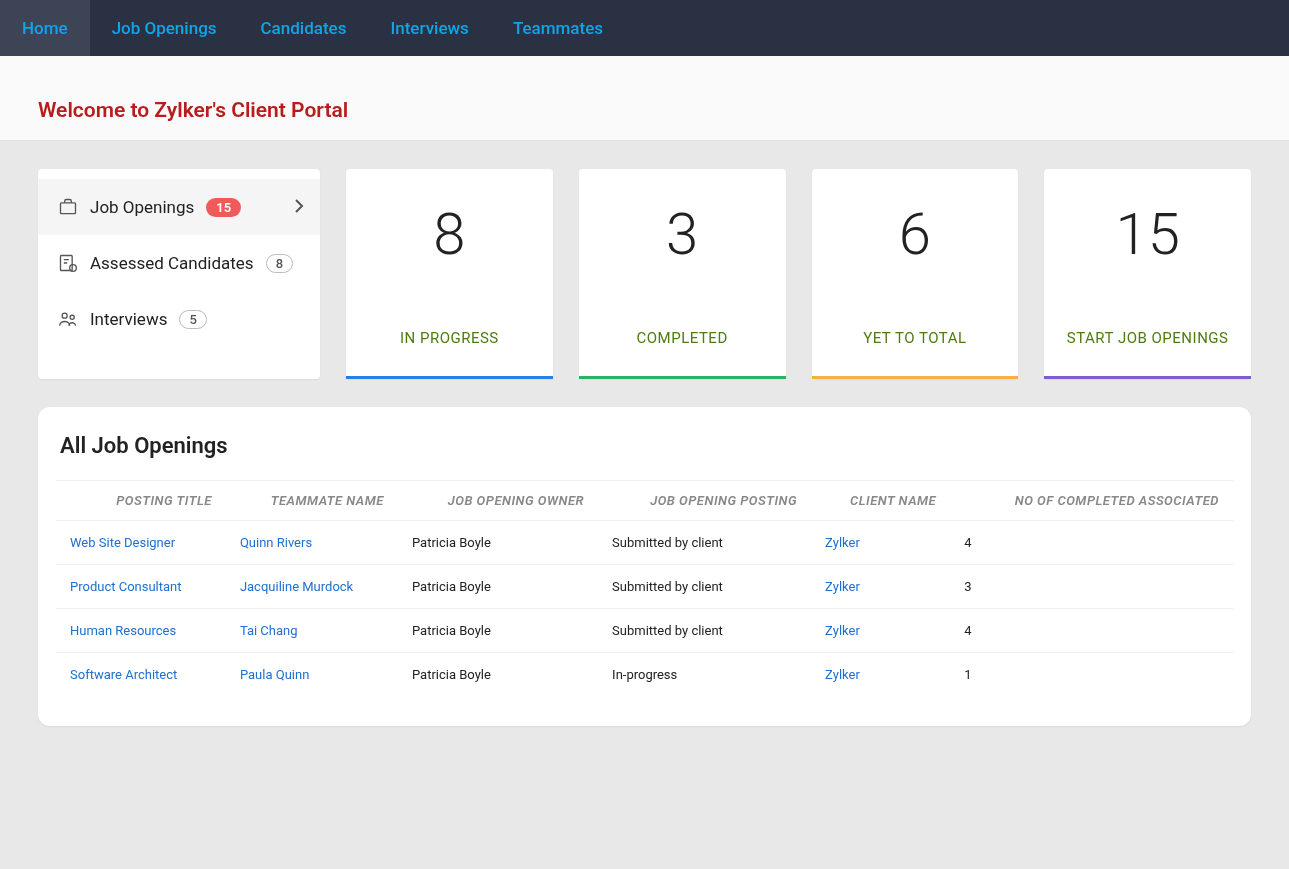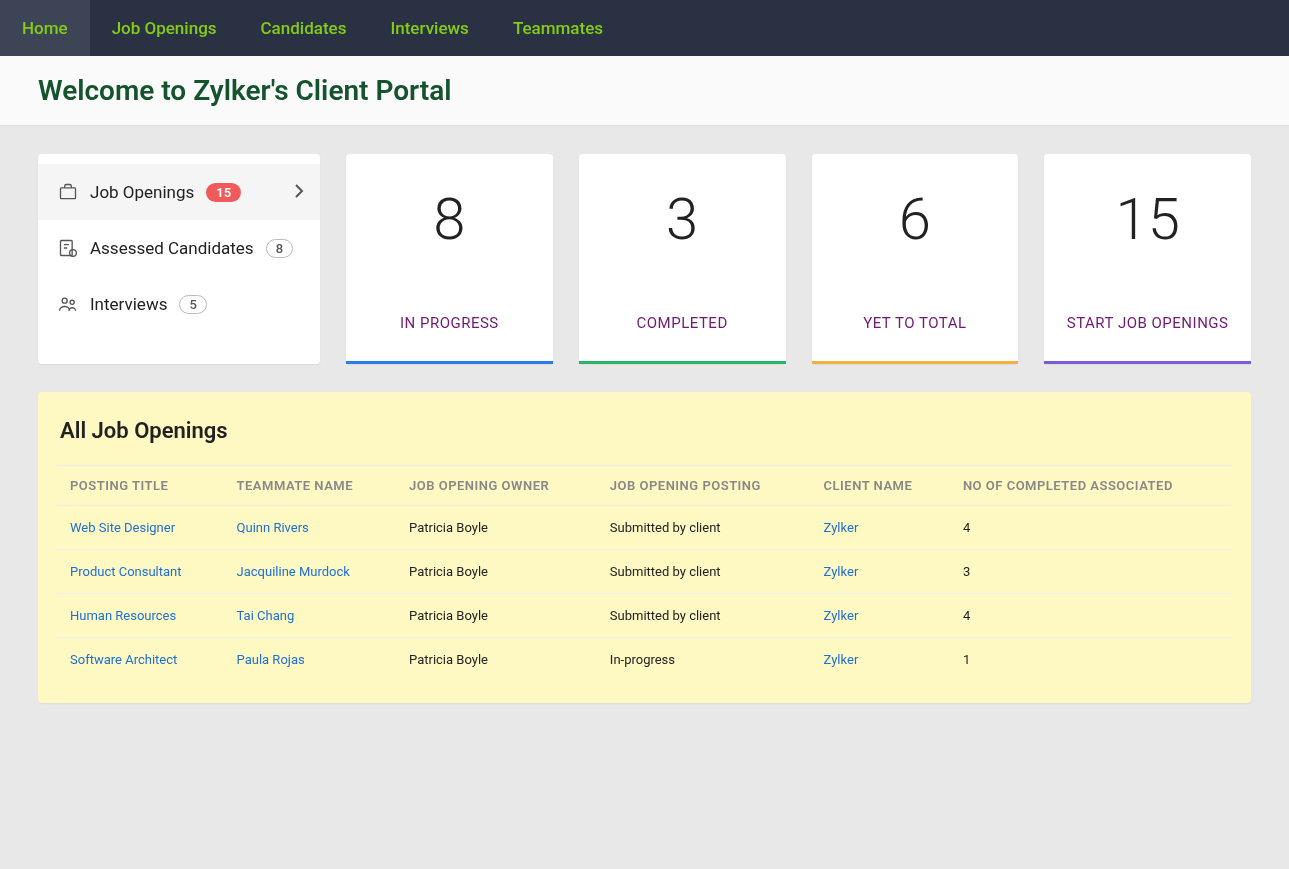--- a/index.html
+++ b/index.html
@@ -12,41 +12,42 @@
   overflow: hidden;
 }
 .top-nav {
   background: #2a3142;
   height: 56px;
   display: flex;
   align-items: center;
   padding: 0;
 }
 .nav-item {
-  color: #84cc16;
+  color: #0ea5e9;
   padding: 0 22px;
   height: 56px;
   display: flex;
   align-items: center;
   font-size: 17px;
   font-weight: 500;
   cursor: pointer;
 }
 .nav-item.active {
   background: #3c4456;
 }
 .header-bar {
   background: #fafafa;
   border-bottom: 1px solid #e0e0e0;
   padding: 18px 38px;
 }
 .header-title {
-  font-size: 28px;
+  font-size: 21px;
   font-weight: 600;
-  color: #14532d;
+  color: #b91c1c;
+  margin-top: 24px;
 }
 .main {
   padding: 28px 38px;
   display: flex;
   flex-direction: column;
   gap: 28px;
 }
 .top-row {
   display: flex;
   gap: 26px;
@@ -123,57 +124,58 @@
 }
 .stat-value {
   font-size: 58px;
   font-weight: 300;
   color: #222;
   line-height: 1;
 }
 .stat-label {
   font-size: 15px;
   letter-spacing: 0.5px;
-  color: #701a75;
+  color: #4d7c0f;
   margin-top: 28px;
   line-height: 1.5;
 }
 .stat-underline {
   position: absolute;
   left: 0;
   right: 0;
   bottom: 0;
   height: 3px;
 }
 .table-card {
-  background: #fef9c3;
-  border-radius: 4px;
+  background: #ffffff;
+  border-radius: 12px;
   box-shadow: 0 1px 2px rgba(0,0,0,0.06);
-  padding: 26px 18px 22px 18px;
+  padding: 26px 18px 30px 18px;
 }
 .table-title {
   font-size: 22px;
   font-weight: 600;
   color: #222;
   margin-bottom: 22px;
   padding-left: 4px;
 }
 table {
   width: 100%;
   border-collapse: collapse;
 }
 thead th {
-  text-align: left;
+  text-align: right;
   font-size: 13px;
   letter-spacing: 0.5px;
   color: #888;
   font-weight: 600;
   padding: 12px 14px;
   border-top: 1px solid #eee;
   border-bottom: 1px solid #eee;
+  font-style: italic;
 }
 tbody td {
   padding: 14px 14px;
   font-size: 13px;
   border-bottom: 1px solid #f0f0f0;
   color: #222;
 }
 tbody tr:last-child td {
   border-bottom: none;
 }
@@ -299,21 +301,21 @@
           <tr>
             <td class="link">Human Resources</td>
             <td class="link">Tai Chang</td>
             <td>Patricia Boyle</td>
             <td>Submitted by client</td>
             <td class="link">Zylker</td>
             <td>4</td>
           </tr>
           <tr>
             <td class="link">Software Architect</td>
-            <td class="link">Paula Rojas</td>
+            <td class="link">Paula Quinn</td>
             <td>Patricia Boyle</td>
             <td>In-progress</td>
             <td class="link">Zylker</td>
             <td>1</td>
           </tr>
         </tbody>
     </table>
   </div>
 
 </div>

